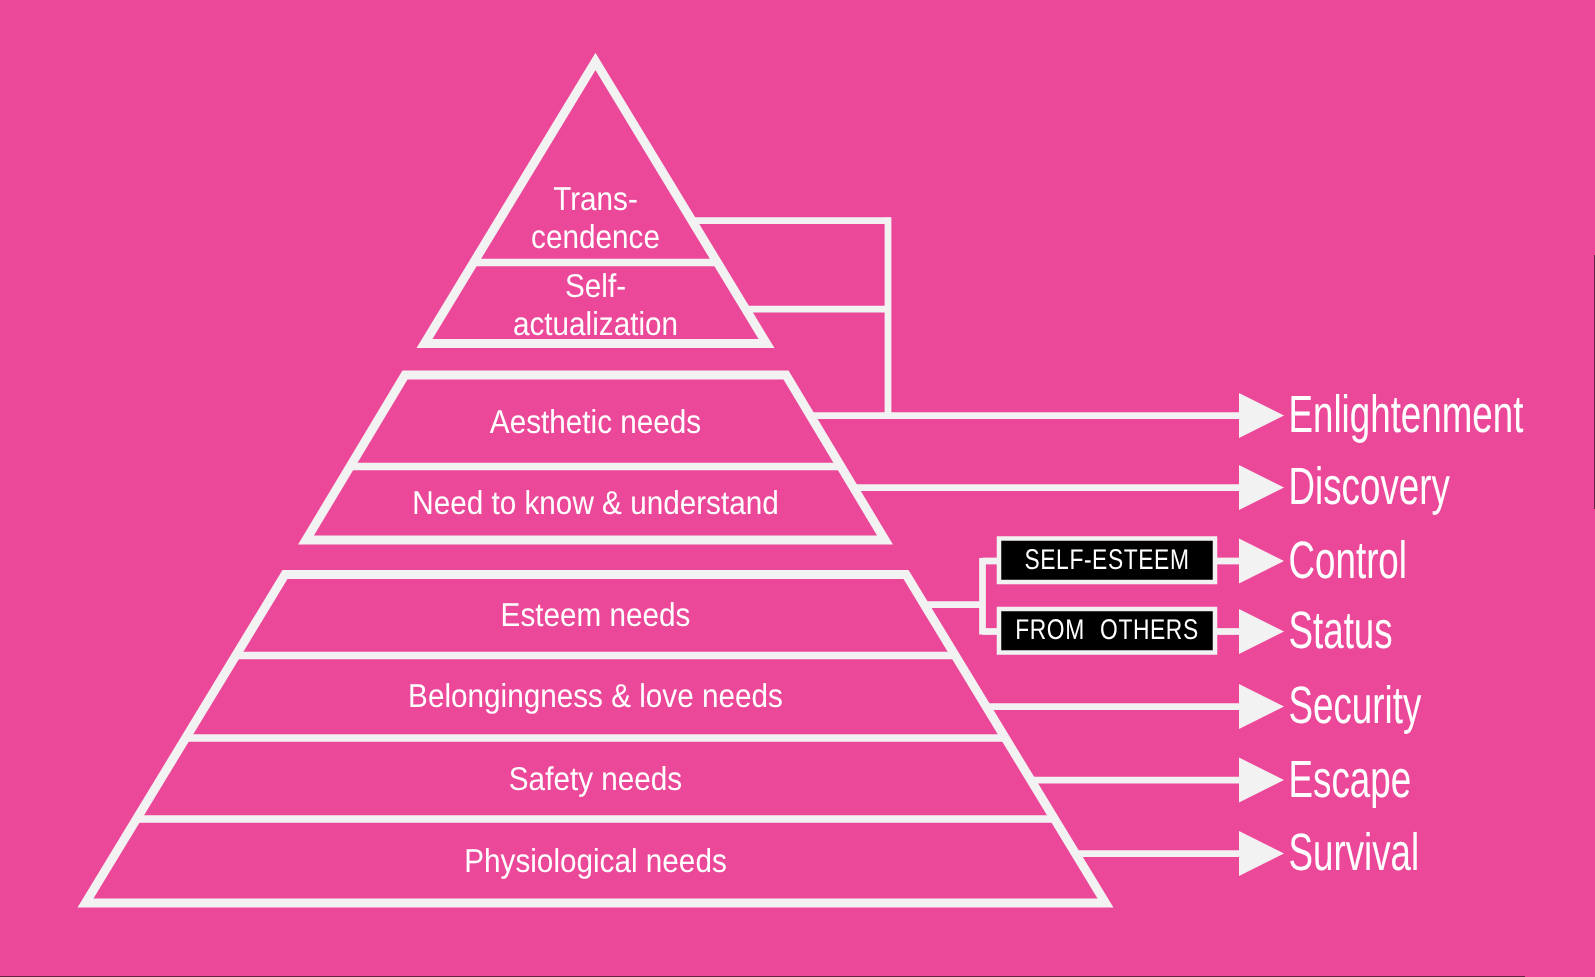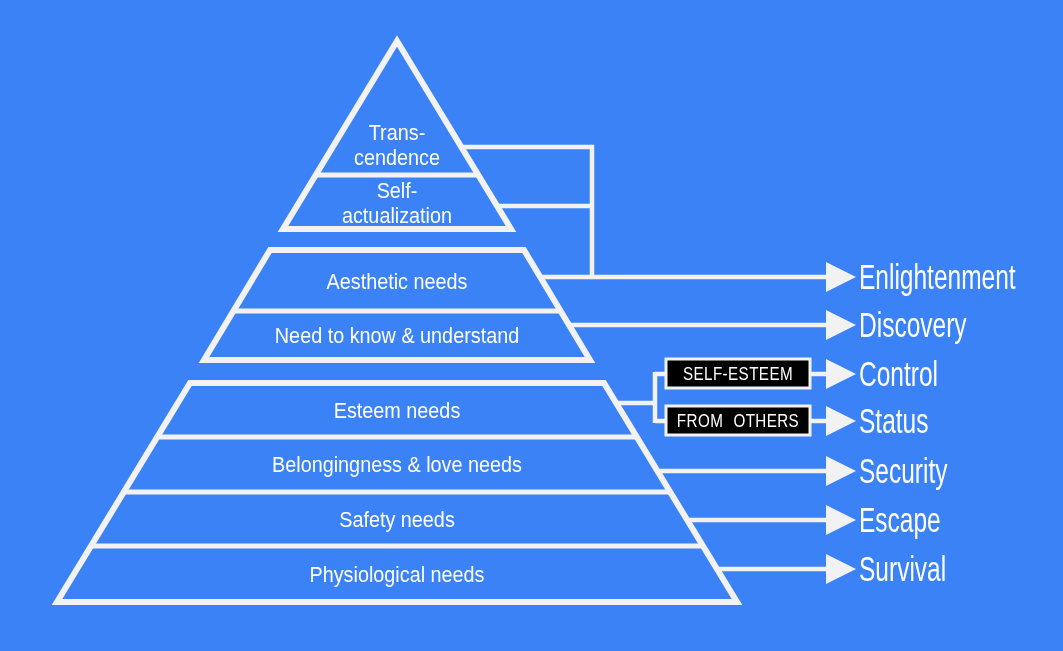--- a/index.html
+++ b/index.html
@@ -1,20 +1,20 @@
 <!DOCTYPE html>
 <html><head>
 <meta charset="utf-8">
 <style>
   html, body { margin: 0; padding: 0; background: #000; }
   .stage {
     position: relative;
     width: 1063px;
     height: 651px;
-    background: #3b82f6;
+    background: #ec4899;
     overflow: hidden;
     font-family: "Liberation Sans", sans-serif;
   }
   .stage svg { position: absolute; left: 0; top: 0; }
   .lvl {
     position: absolute;
     left: 397px;
     color: #fff;
     font-size: 22px;
     line-height: 25px;

